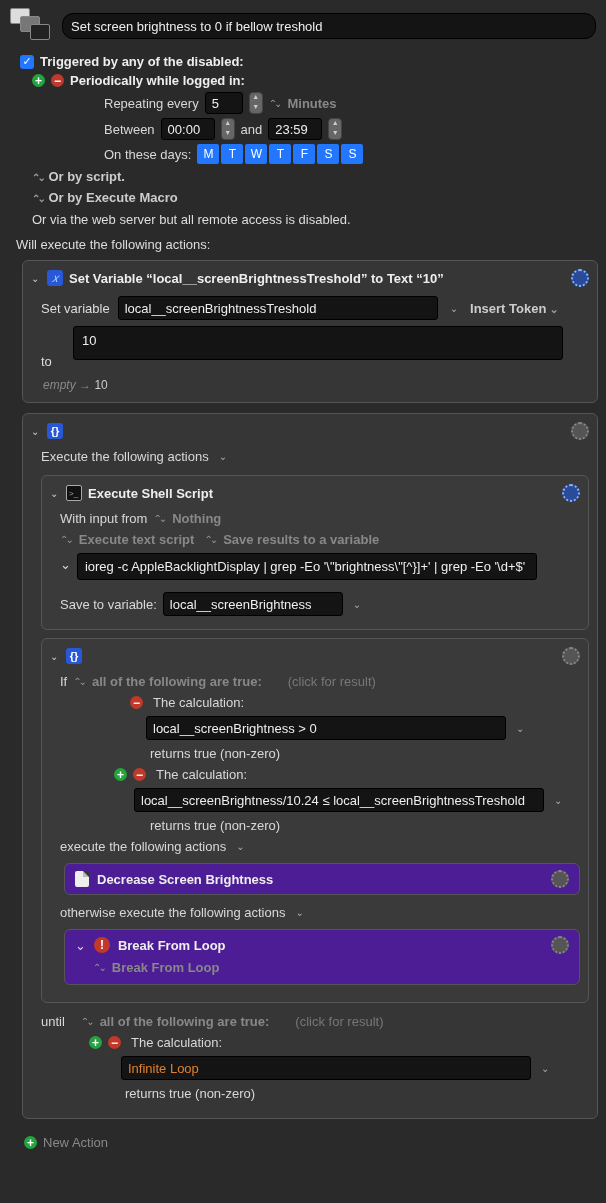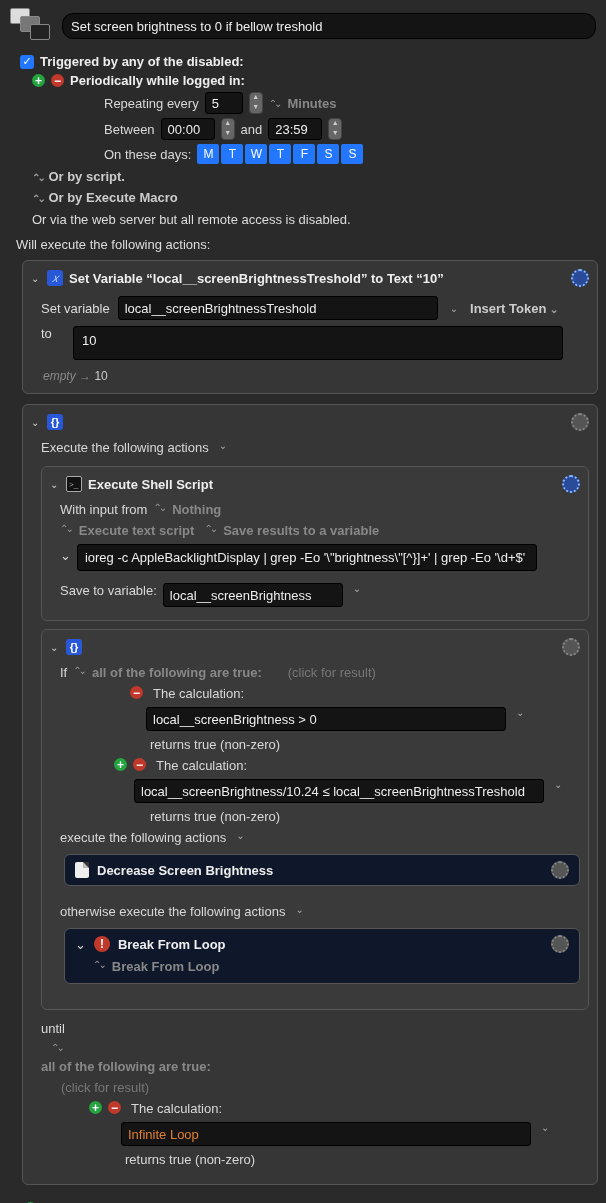--- a/index.html
+++ b/index.html
@@ -102,32 +102,32 @@
     background:#141414; color:#eee; border:1px solid #000; border-radius:3px;
     padding:6px 8px; min-height:34px; width: 490px; margin-left: 10px;
     font-size:13px;
   }
   .result-line { color:#888; font-style:italic; padding:6px 0 0 12px; font-size:12px;}
   .result-line .arrow { color:#888; font-style:normal;}
   .inner-box {
     border:1px solid #555; border-radius:6px; margin:8px 0 8px 10px;
     background:#3a3a3a; padding:6px 8px 10px 8px;
   }
-  .sub-row { display:flex; align-items:flex-start; gap:6px; padding:3px 0 3px 10px; }
+  .sub-row { display:flex; align-items:center; gap:6px; padding:3px 0 3px 10px; }
   .sub-row.in4 { padding-left: 80px;}
   .calc-input {
     background:#141414; color:#eee; border:1px solid #000; border-radius:3px;
     padding:3px 6px; height:24px; font-size:13px; width: 360px;
   }
   .calc-input.wide2 { width: 410px;}
   .calc-input.orange { color:#e08030;}
   .click-result { color:#777; padding-left:20px;}
   .thin-box {
-    border:1px solid #555; border-radius:6px; margin:6px 0 15px 14px;
-    background:#0f172a; padding:6px 10px; display:flex; align-items:center; gap:8px;
+    border:1px solid #555; border-radius:6px; margin:6px 0 7px 14px;
+    background:#4c1d95; padding:6px 10px; display:flex; align-items:center; gap:8px;
   }
   .thin-box .gear { width:18px; height:18px; border:2px dotted #888; background:#555;}
   .footer-link { display:flex; align-items:center; gap:6px; padding:6px 0 4px 20px; color:#24a33f; cursor:pointer;}
   .footer-link span.t { color:#888;}
   .chev-down-sm::after { content:" ⌄"; font-size:11px; color:#999;}
 </style>
 </head>
 <body>
 
 <div class="header-row">
@@ -208,21 +208,21 @@
     <span class="bold">Set Variable “local__screenBrightnessTreshold” to Text “10”</span>
     <span class="gear gear-blue"></span>
   </div>
   <div class="field-row">
     <label>Set variable</label>
     <input class="var-input wide" value="local__screenBrightnessTreshold" style="">
     <span class="chev">⌄</span>
     <span class="token-link chev-down-sm">Insert Token</span>
   </div>
   <div class="field-row" style="align-items:flex-start;">
-    <label style="width:14px;">to</label>
+    <label style="width:14px;margin-top:28px;">to</label>
     <div class="multiline">10</div>
   </div>
   <div class="result-line">
     <span>empty</span>
     <span class="arrow">→</span>
     <span style="font-style:normal;color:#ccc;">10</span>
   </div>
 </div>
 
 <div class="action-box" style="padding-bottom:14px;">
@@ -326,21 +326,21 @@
         <span class="bold">Break From Loop</span>
         <span class="gear" style="margin-left:auto;"></span>
       </div>
       <div class="sub-row" style="padding-left:18px;padding-top:6px;">
         <span class="updown">⌃⌄</span>
         <span class="gray bold">Break From Loop</span>
       </div>
     </div>
   </div>
 
-  <div class="sub-row" style="margin-top:6px;flex-direction:column;">
+  <div class="sub-row" style="margin-top:6px;">
     <span>until</span>
     <span class="updown" style="margin-left:10px;">⌃⌄</span>
     <span class="gray bold">all of the following are true:</span>
     <span class="click-result">(click for result)</span>
   </div>
   <div class="sub-row" style="padding-left:58px;">
     <span class="plus">+</span>
     <span class="minus">−</span>
     <span style="margin-left:4px;">The calculation:</span>
   </div>

